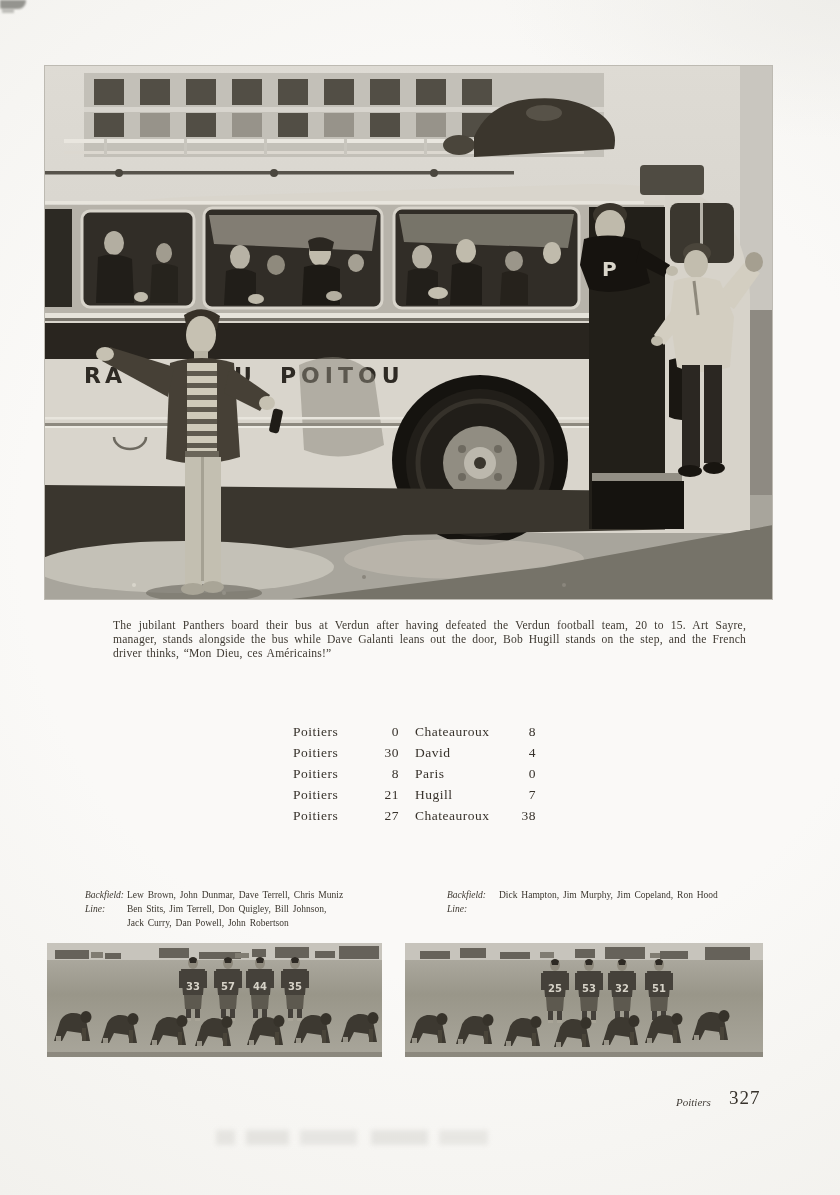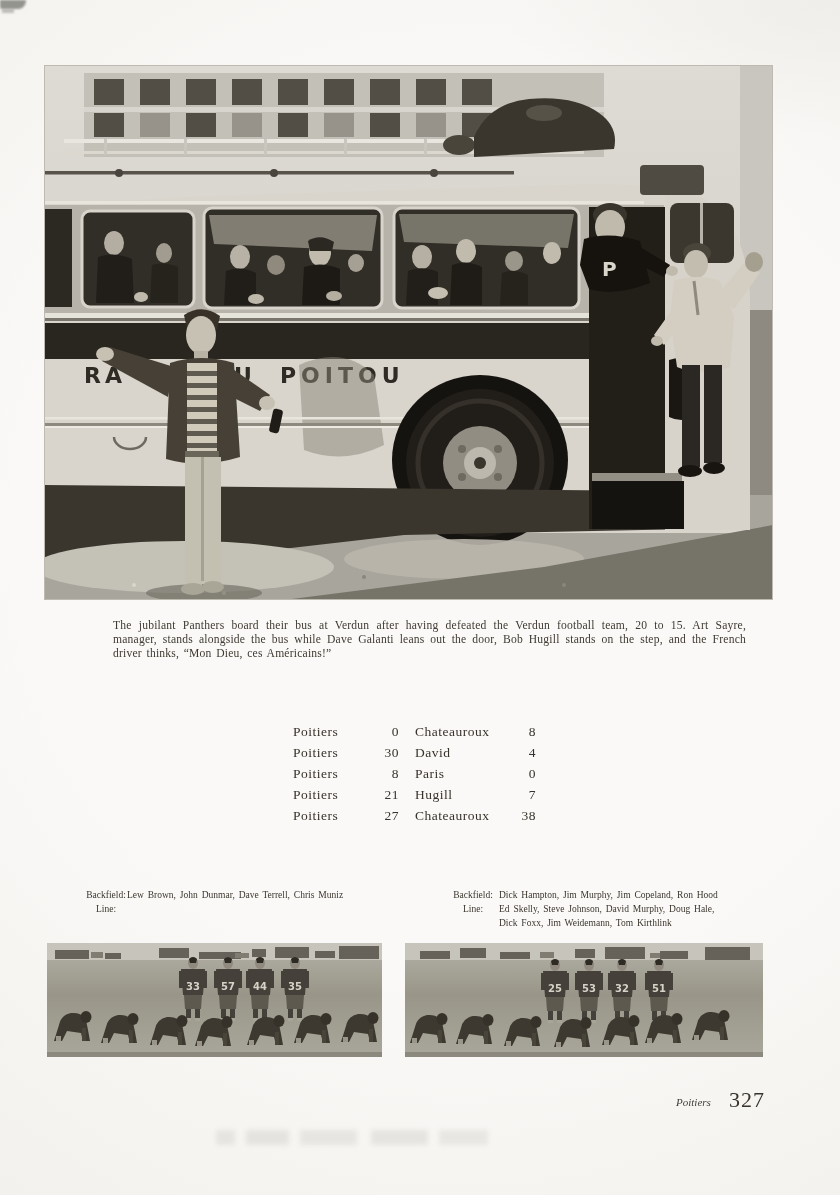--- a/index.html
+++ b/index.html
@@ -21,28 +21,28 @@
   .score-row{display:flex;height:21px;align-items:baseline;}
   .s-team1{width:84px;}
   .s-score1{width:22px;text-align:right;}
   .s-gap{width:16px;}
   .s-team2{width:101px;}
   .s-score2{width:20px;text-align:right;}
   .roster{position:absolute;top:889px;font-size:9.5px;line-height:13.8px;color:#3b362e;word-spacing:1.5px;}
   .roster-left{left:85px;width:340px;}
   .roster-right{left:447px;width:340px;}
   .r-row{display:flex;}
-  .r-label{flex-shrink:0;word-spacing:0;text-align:center;}
+  .r-label{font-style:italic;flex-shrink:0;word-spacing:0;}
   .roster-left .r-label{width:42px;}
   .roster-right .r-label{width:52px;}
   .photo-team{position:absolute;top:943px;}
   .photo-team.tleft{left:47px;width:335px;height:114px;}
   .photo-team.tright{left:405px;width:358px;height:114px;border-radius:27px;}
   .footer-label{position:absolute;left:676px;top:1096px;font-style:italic;font-size:11px;color:#45403a;}
-  .footer-num{position:absolute;left:729px;top:1087px;font-size:22px;letter-spacing:1px;color:#37322b;}
+  .footer-num{position:absolute;left:729px;top:1087px;font-size:19px;letter-spacing:1px;color:#37322b;}
   svg{display:block;}
 </style>
 </head>
 <body>
 
 <div class="smudge-tl"></div>
 <div class="smudge-tl2"></div>
 <div class="paper-tint"></div>
 
 <div class="photo-main">
@@ -301,31 +301,31 @@
   </div>
 </div>
 
 <div class="roster roster-left">
   <div class="r-row">
     <span class="r-label">Backfield:</span>
     <span class="r-names">Lew Brown, John Dunmar, Dave Terrell, Chris Muniz</span>
   </div>
   <div class="r-row">
     <span class="r-label">Line:</span>
+    <span class="r-names"><span>Ben Stits, Jim Terrell, Don Quigley, Bill Johnson,</span><br><span>Jack Curry, Dan Powell, John Robertson</span></span>
   </div>
 </div>
 
 <div class="roster roster-right">
   <div class="r-row">
     <span class="r-label">Backfield:</span>
     <span class="r-names">Dick Hampton, Jim Murphy, Jim Copeland, Ron Hood</span>
   </div>
   <div class="r-row">
     <span class="r-label">Line:</span>
-    <span class="r-names"><span>Ed Skelly, Steve Johnson, David Murphy, Doug Hale,</span><br><span>Dick Foxx, Jim Weidemann, Tom Kirthlink</span></span>
   </div>
 </div>
 
 <div class="photo-team tleft">
 <svg viewBox="0 0 335 114" width="335" height="114">
   <defs>
     <linearGradient id="fieldG" x1="0" y1="0" x2="0" y2="1">
       <stop offset="0" stop-color="#b3b0a7"></stop>
           <stop offset="0.45" stop-color="#999689"></stop>
           <stop offset="1" stop-color="#a9a69b"></stop>

